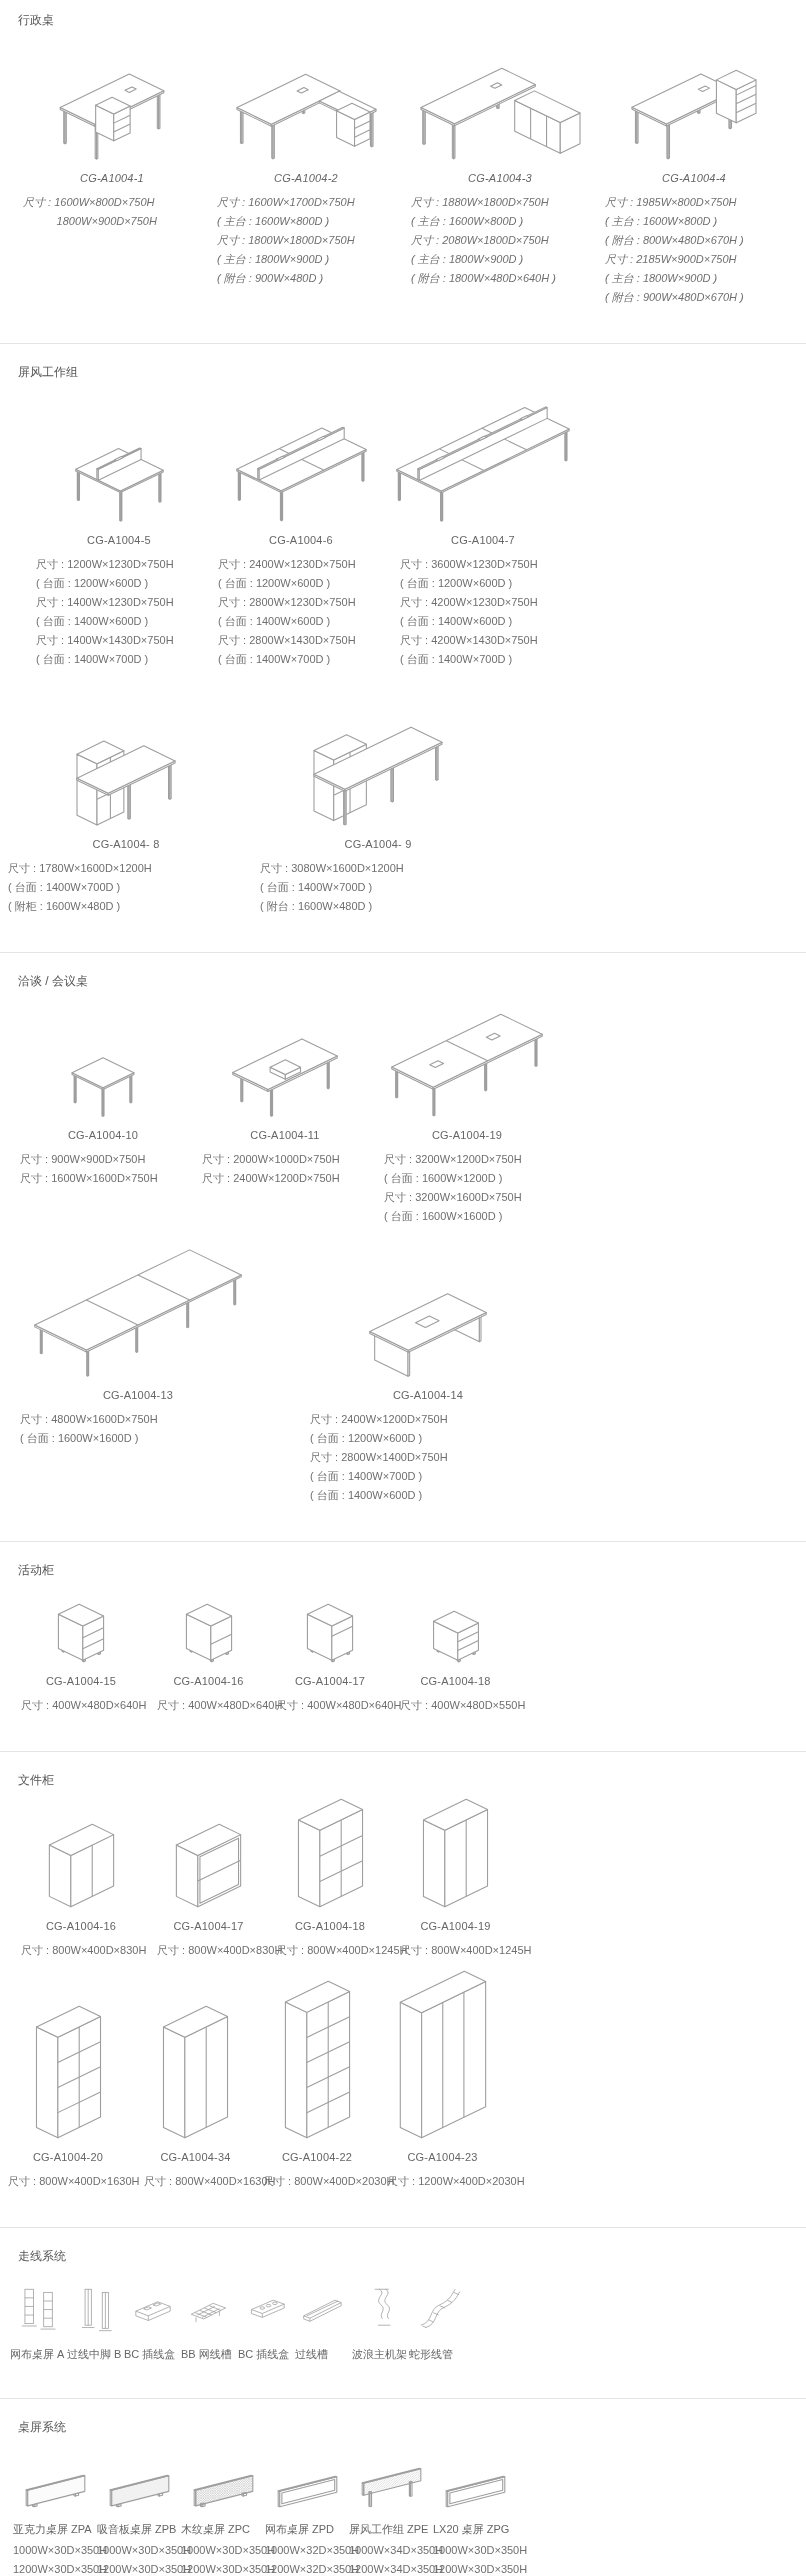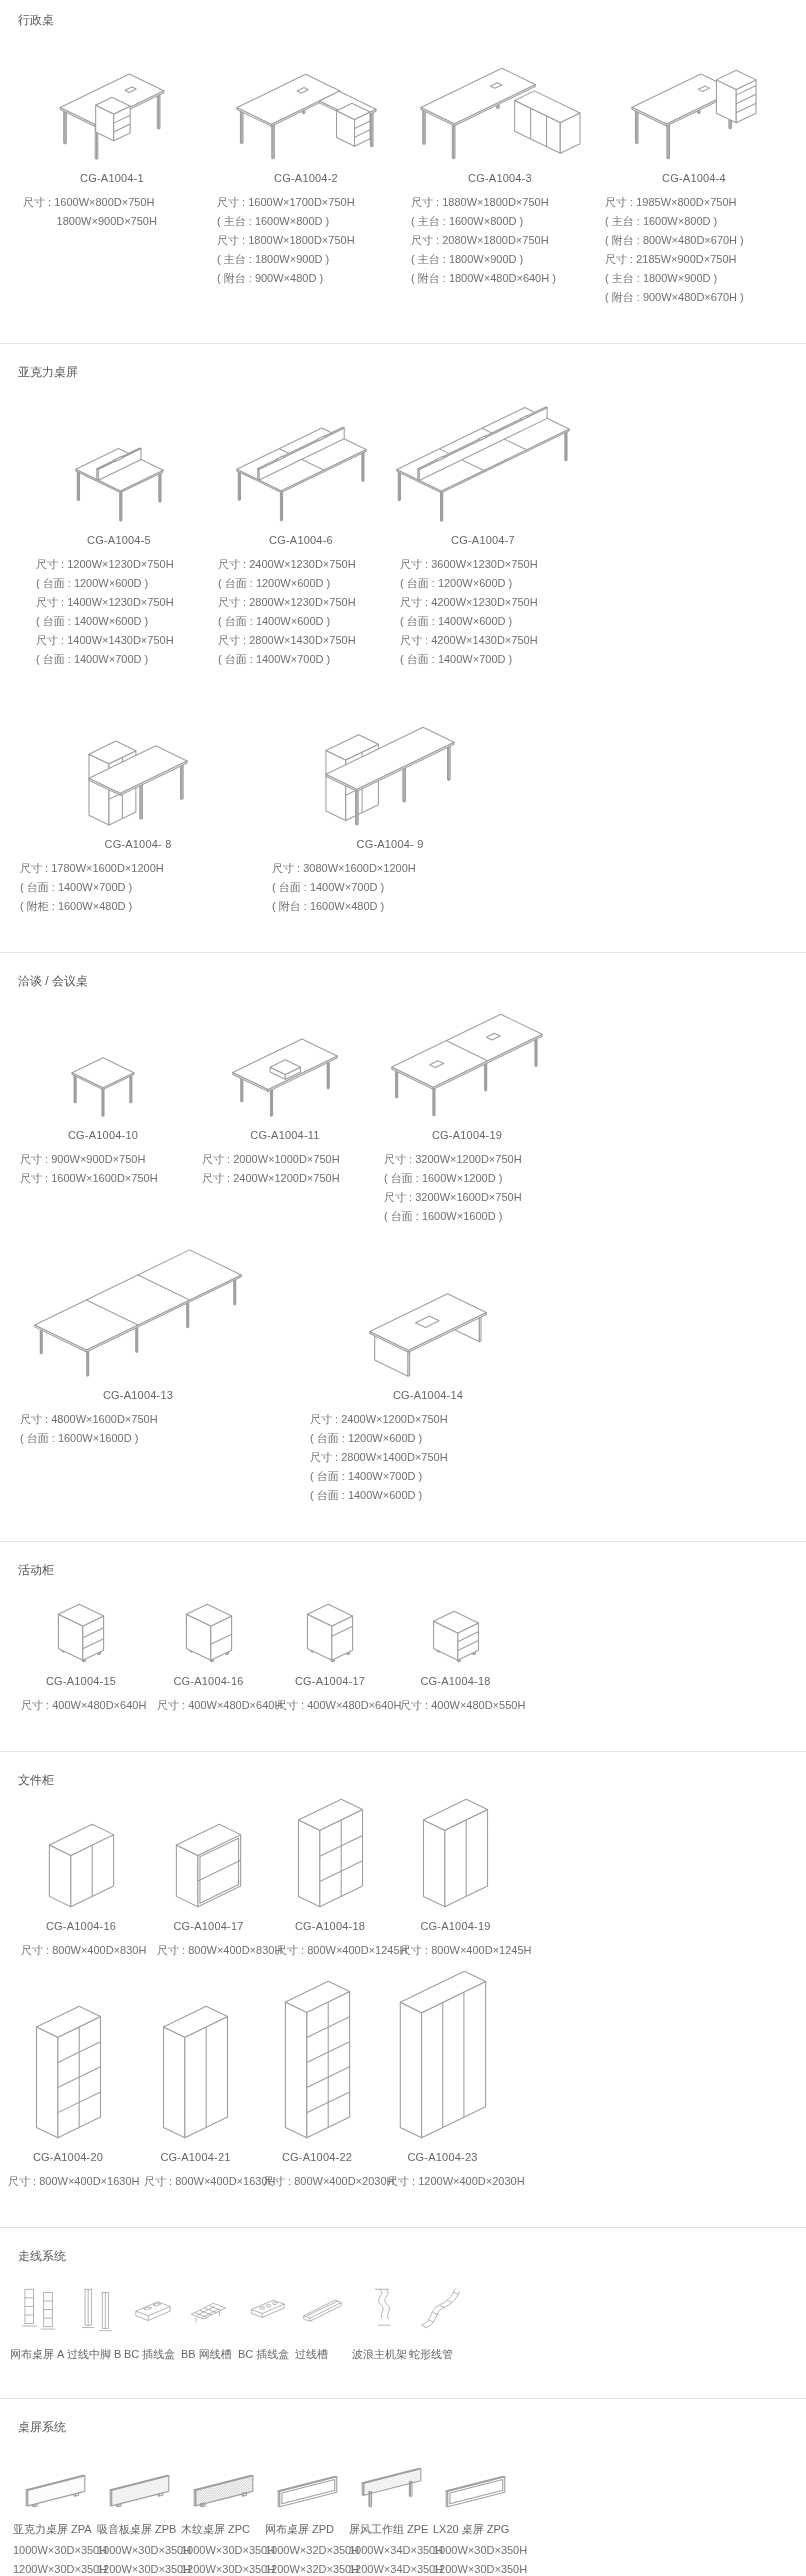--- a/index.html
+++ b/index.html
@@ -17,21 +17,21 @@
   .dim{font-size:11px;color:#6f6f6f;line-height:19px;white-space:pre;}
   .label{font-size:11px;color:#666;margin-top:14px;line-height:15px;}
   .scr-dims{margin-top:4px;padding-left:0;}
 </style>
 </head>
 <body>
 
 <main id="catalog">
     <section class="section">
       <div class="sec-title">行政桌</div>
-      <div class="row" style="grid-template-columns: repeat(4, 194px); margin-left: 15px;">
+      <div class="row" style="grid-template-columns: repeat(4, 194px); margin-left: 15px; font-style: italic;">
         <div class="cell">
           <div class="art" style="height: 121px;">
             <svg viewBox="-140.6 -76.0 211.8 174.6" width="106" height="87">
               <g fill="#fff" stroke="#9e9e9e" stroke-width="2.20" stroke-linejoin="round">
                 <polygon points="-6.9,-65.8 -6.9,4.2 -4.3,5.5 -4.3,-64.5" fill="#fff"></polygon>
                 <polygon points="-1.7,-65.8 -1.7,4.2 -4.3,5.5 -4.3,-64.5" fill="#fff"></polygon>
                 <polygon points="-4.3,-67.1 -1.7,-65.8 -4.3,-64.5 -6.9,-65.8" fill="#fff"></polygon>
                 <polygon points="-131.6,-5.3 -131.6,64.7 -129.0,65.9 -129.0,-4.1" fill="#fff"></polygon>
                 <polygon points="-126.4,-5.3 -126.4,64.7 -129.0,65.9 -129.0,-4.1" fill="#fff"></polygon>
                 <polygon points="-129.0,-6.6 -126.4,-5.3 -129.0,-4.1 -131.6,-5.3" fill="#fff"></polygon>
@@ -168,21 +168,21 @@
             <div class="dim">( 主台 : 1600W×800D )</div>
             <div class="dim">( 附台 : 800W×480D×670H )</div>
             <div class="dim">尺寸 : 2185W×900D×750H</div>
             <div class="dim">( 主台 : 1800W×900D )</div>
             <div class="dim">( 附台 : 900W×480D×670H )</div>
           </div>
         </div>
       </div>
     </section>
     <section class="section">
-      <div class="sec-title">亚克力桌屏</div>
+      <div class="sec-title">屏风工作组</div>
       <div class="row" style="grid-template-columns: repeat(3, 182px); margin-left: 28px;">
         <div class="cell">
           <div class="art" style="height: 131px;">
             <svg viewBox="-104.2 -77.6 212.7 178.8" width="89" height="75">
               <g fill="#fff" stroke="#9e9e9e" stroke-width="2.62" stroke-linejoin="round">
                 <polygon points="-5.2,-66.6 -5.2,3.4 -2.6,4.6 -2.6,-65.4" fill="#fff"></polygon>
                 <polygon points="0.0,-66.6 0.0,3.4 -2.6,4.6 -2.6,-65.4" fill="#fff"></polygon>
                 <polygon points="-2.6,-67.9 0.0,-66.6 -2.6,-65.4 -5.2,-66.6" fill="#fff"></polygon>
                 <polygon points="-98.7,-21.3 -98.7,48.7 -96.1,50.0 -96.1,-20.0" fill="#fff"></polygon>
                 <polygon points="-93.5,-21.3 -93.5,48.7 -96.1,50.0 -96.1,-20.0" fill="#fff"></polygon>
@@ -285,21 +285,21 @@
           <div class="dims">
             <div class="dim">尺寸 : 3600W×1230D×750H</div>
             <div class="dim">( 台面 : 1200W×600D )</div>
             <div class="dim">尺寸 : 4200W×1230D×750H</div>
             <div class="dim">( 台面 : 1400W×600D )</div>
             <div class="dim">尺寸 : 4200W×1430D×750H</div>
             <div class="dim">( 台面 : 1400W×700D )</div>
           </div>
         </div>
       </div>
-      <div class="row" style="grid-template-columns: repeat(2, 252px); margin-left: 12px;">
+      <div class="row" style="grid-template-columns: repeat(2, 252px); ">
         <div class="cell">
           <div class="art" style="height: 147px;">
             <svg viewBox="-135.4 -85.4 199.7 171.4" width="100" height="86">
               <g fill="#fff" stroke="#9e9e9e" stroke-width="2.20" stroke-linejoin="round">
                 <polygon points="-133.4,-57.3 -133.4,64.7 -93.5,84.0 -93.5,-38.0" fill="#fff"></polygon>
                 <polygon points="-39.8,-64.0 -39.8,58.0 -93.5,84.0 -93.5,-38.0" fill="#fff"></polygon>
                 <polygon points="-79.7,-83.4 -39.8,-64.0 -93.5,-38.0 -133.4,-57.3" fill="#fff"></polygon>
                 <path fill="none" d="M-39.8,6.7 L-93.5,32.8"></path>
                 <path fill="none" d="M-66.7,71.0 L-66.7,-51.0"></path>
                 <polygon points="49.4,-38.5 49.4,31.5 52.0,32.8 52.0,-37.2" fill="#fff"></polygon>
@@ -735,21 +735,21 @@
           <div class="art" style="height: 169px;">
             <svg viewBox="-71.3 -165.0 107.9 217.4" width="67" height="134">
               <g fill="#fff" stroke="#9e9e9e" stroke-width="1.77" stroke-linejoin="round">
                 <polygon points="-69.3,-129.4 -69.3,33.6 -34.6,50.4 -34.6,-112.6" fill="#fff"></polygon>
                 <polygon points="34.6,-146.2 34.6,16.8 -34.6,50.4 -34.6,-112.6" fill="#fff"></polygon>
                 <polygon points="0.0,-163.0 34.6,-146.2 -34.6,-112.6 -69.3,-129.4" fill="#fff"></polygon>
                 <path fill="none" d="M0.0,33.6 L0.0,-129.4"></path>
               </g>
             </svg>
           </div>
-          <div class="code">CG-A1004-21</div>
+          <div class="code">CG-A1004-34</div>
           <div class="dims">
             <div class="dim">尺寸 : 800W×400D×1630H</div>
           </div>
         </div>
         <div class="cell">
           <div class="art" style="height: 169px;">
             <svg viewBox="-71.3 -205.0 107.9 257.4" width="67" height="159">
               <g fill="#fff" stroke="#9e9e9e" stroke-width="1.77" stroke-linejoin="round">
                 <polygon points="-69.3,-169.4 -69.3,33.6 -34.6,50.4 -34.6,-152.6" fill="#fff"></polygon>
                 <polygon points="34.6,-186.2 34.6,16.8 -34.6,50.4 -34.6,-152.6" fill="#fff"></polygon>

